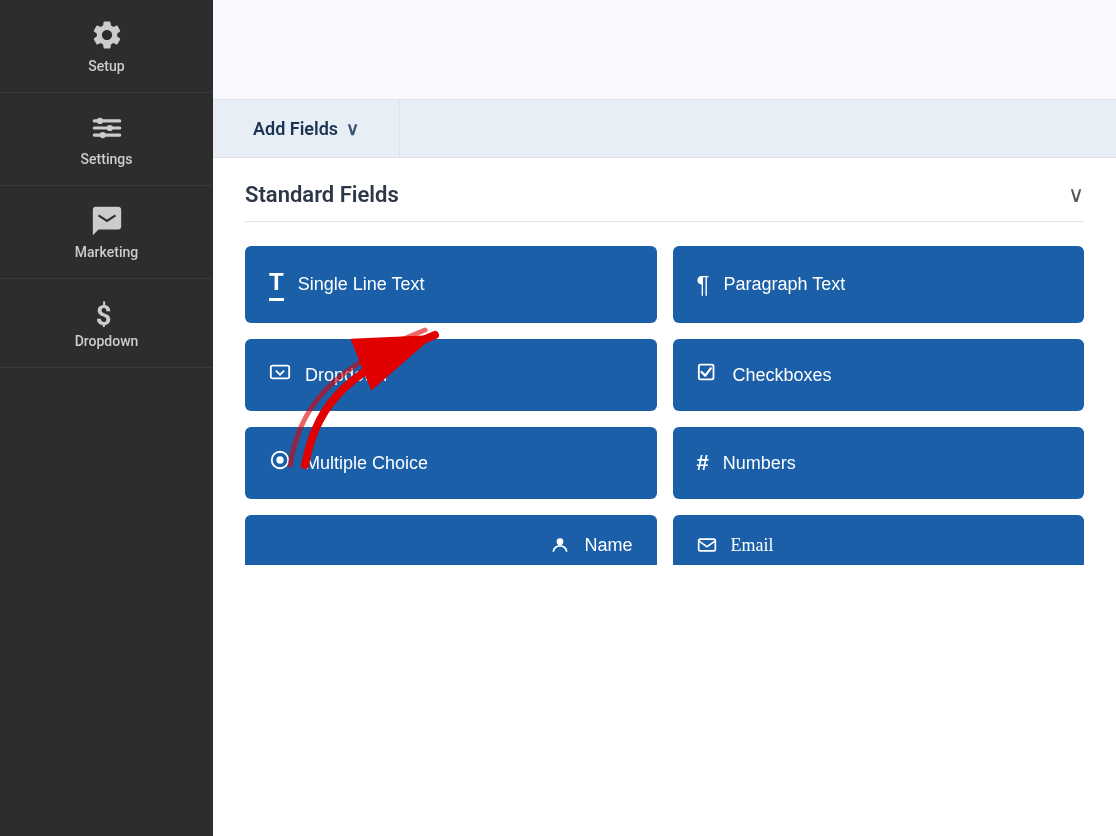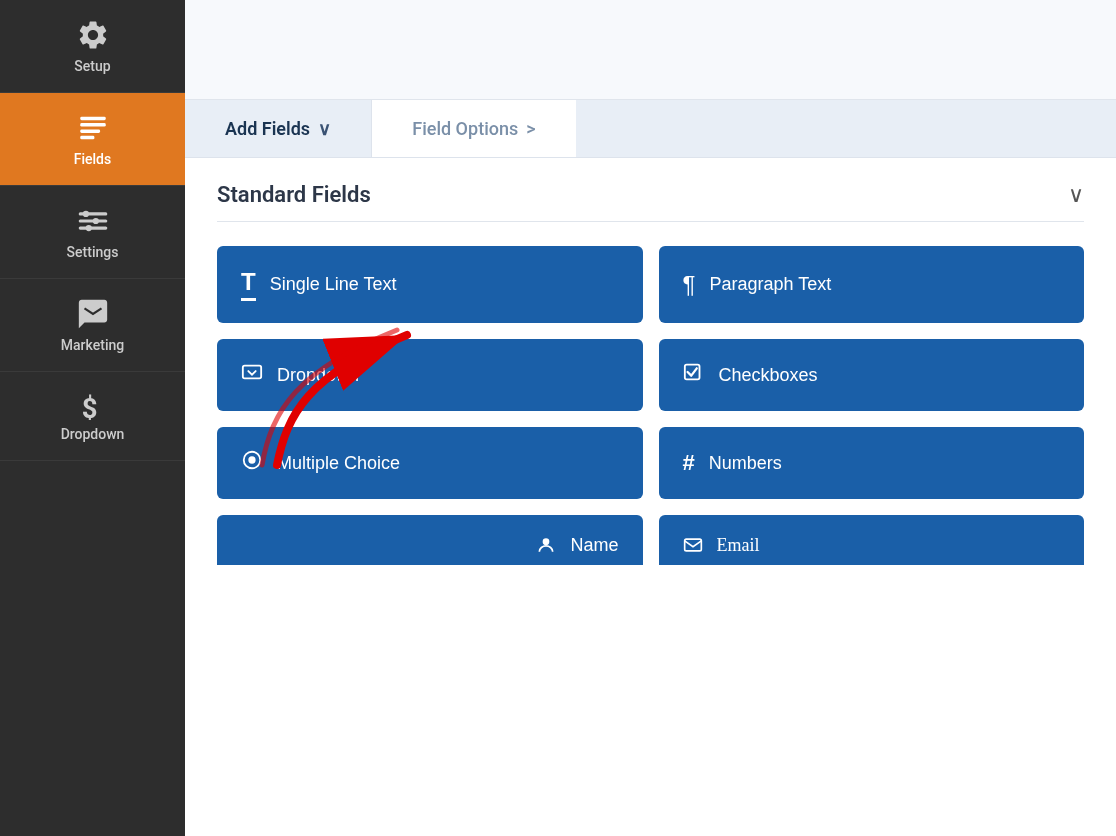--- a/index.html
+++ b/index.html
@@ -1,20 +1,20 @@
 <!DOCTYPE html>
 <html><head>
   <meta charset="utf-8">
   <style>
     * { box-sizing: border-box; margin: 0; padding: 0; }
     body { font-family: -apple-system, BlinkMacSystemFont, 'Segoe UI', Roboto, sans-serif; display: flex; height: 836px; width: 1116px; overflow: hidden; background: #f0f4f8; }
 
     
     .sidebar {
-      width: 185px;
+      width: 213px;
       background: #2d2d2d;
       display: flex;
       flex-direction: column;
       align-items: flex-end;
       padding-top: 0;
       flex-shrink: 0;
     }
     .sidebar-item {
       width: 100%;
       display: flex;
@@ -158,31 +158,20 @@
 <nav class="sidebar">
   <div class="sidebar-item">
     <div class="sidebar-icon">
       <svg width="34" height="34" viewBox="0 0 24 24" fill="#cccccc">
         <path d="M19.14,12.94c0.04-0.3,0.06-0.61,0.06-0.94c0-0.32-0.02-0.64-0.07-0.94l2.03-1.58c0.18-0.14,0.23-0.41,0.12-0.61 l-1.92-3.32c-0.12-0.22-0.37-0.29-0.59-0.22l-2.39,0.96c-0.5-0.38-1.03-0.7-1.62-0.94L14.4,2.81c-0.04-0.24-0.24-0.41-0.48-0.41 h-3.84c-0.24,0-0.43,0.17-0.47,0.41L9.25,5.35C8.66,5.59,8.12,5.92,7.63,6.29L5.24,5.33c-0.22-0.08-0.47,0-0.59,0.22L2.74,8.87 C2.62,9.08,2.66,9.34,2.86,9.48l2.03,1.58C4.84,11.36,4.8,11.69,4.8,12s0.02,0.64,0.07,0.94l-2.03,1.58 c-0.18,0.14-0.23,0.41-0.12,0.61l1.92,3.32c0.12,0.22,0.37,0.29,0.59,0.22l2.39-0.96c0.5,0.38,1.03,0.7,1.62,0.94l0.36,2.54 c0.05,0.24,0.24,0.41,0.48,0.41h3.84c0.24,0,0.44-0.17,0.47-0.41l0.36-2.54c0.59-0.24,1.13-0.56,1.62-0.94l2.39,0.96 c0.22,0.08,0.47,0,0.59-0.22l1.92-3.32c0.12-0.22,0.07-0.47-0.12-0.61L19.14,12.94z M12,15.6c-1.98,0-3.6-1.62-3.6-3.6 s1.62-3.6,3.6-3.6s3.6,1.62,3.6,3.6S13.98,15.6,12,15.6z"></path>
       </svg>
     </div>
     <span class="sidebar-label">Setup</span>
   </div>
 
-  <div class="sidebar-item active">
-    <div class="sidebar-icon">
-      <svg width="34" height="34" viewBox="0 0 24 24" fill="#ffffff">
-        <rect x="3" y="4" width="18" height="2.5" rx="1"></rect>
-        <rect x="3" y="8.5" width="18" height="2.5" rx="1"></rect>
-        <rect x="3" y="13" width="14" height="2.5" rx="1"></rect>
-        <rect x="3" y="17.5" width="10" height="2.5" rx="1"></rect>
-      </svg>
-    </div>
-    <span class="sidebar-label">Fields</span>
-  </div>
 
   <div class="sidebar-item">
     <div class="sidebar-icon">
       <svg width="34" height="34" viewBox="0 0 24 24" fill="#cccccc">
         <line x1="3" y1="7" x2="21" y2="7" stroke="#cccccc" stroke-width="2.2" stroke-linecap="round"></line>
         <circle cx="7" cy="7" r="2.2" fill="#cccccc"></circle>
         <line x1="3" y1="12" x2="21" y2="12" stroke="#cccccc" stroke-width="2.2" stroke-linecap="round"></line>
         <circle cx="14" cy="12" r="2.2" fill="#cccccc"></circle>
         <line x1="3" y1="17" x2="21" y2="17" stroke="#cccccc" stroke-width="2.2" stroke-linecap="round"></line>
         <circle cx="9" cy="17" r="2.2" fill="#cccccc"></circle>
@@ -214,24 +203,20 @@
 <div class="main">
 
   <div class="top-bar"></div>
 
   <div class="tab-row">
     <div class="tab active">
       <span>Add Fields</span>
       <span style="font-size:18px; color:#3a5273;">∨</span>
     </div>
     <div class="tab-divider"></div>
-    <div class="tab">
-      <span>Field Options</span>
-      <span style="font-size:18px; color:#7a8fa8;">&gt;</span>
-    </div>
   </div>
 
   <div class="content">
 
     <div class="section-header">
       <span class="section-title">Standard Fields</span>
       <span class="section-chevron">∨</span>
     </div>
 
     <div style="position:relative;">

